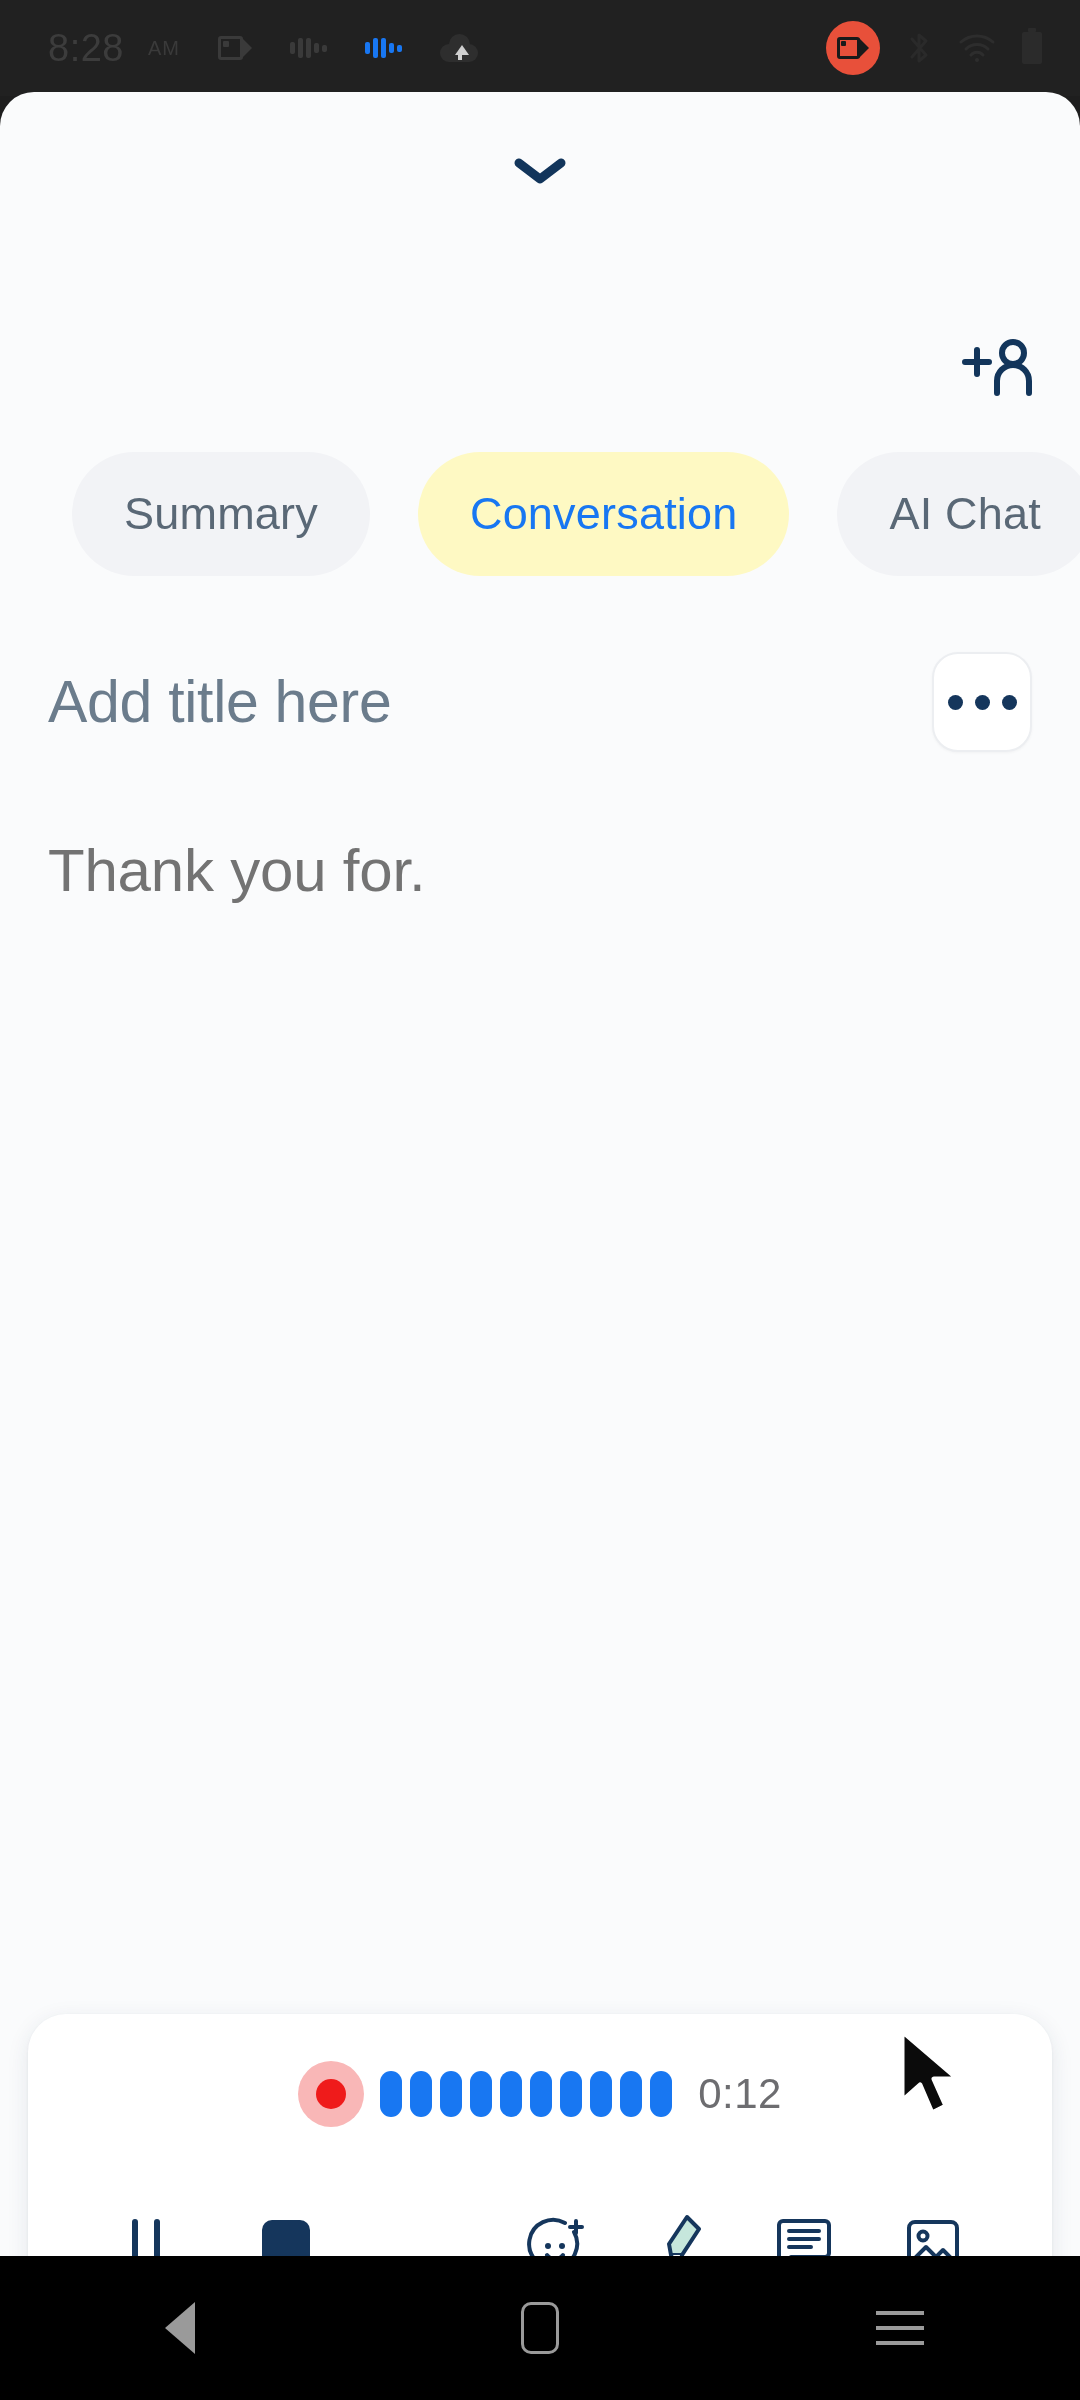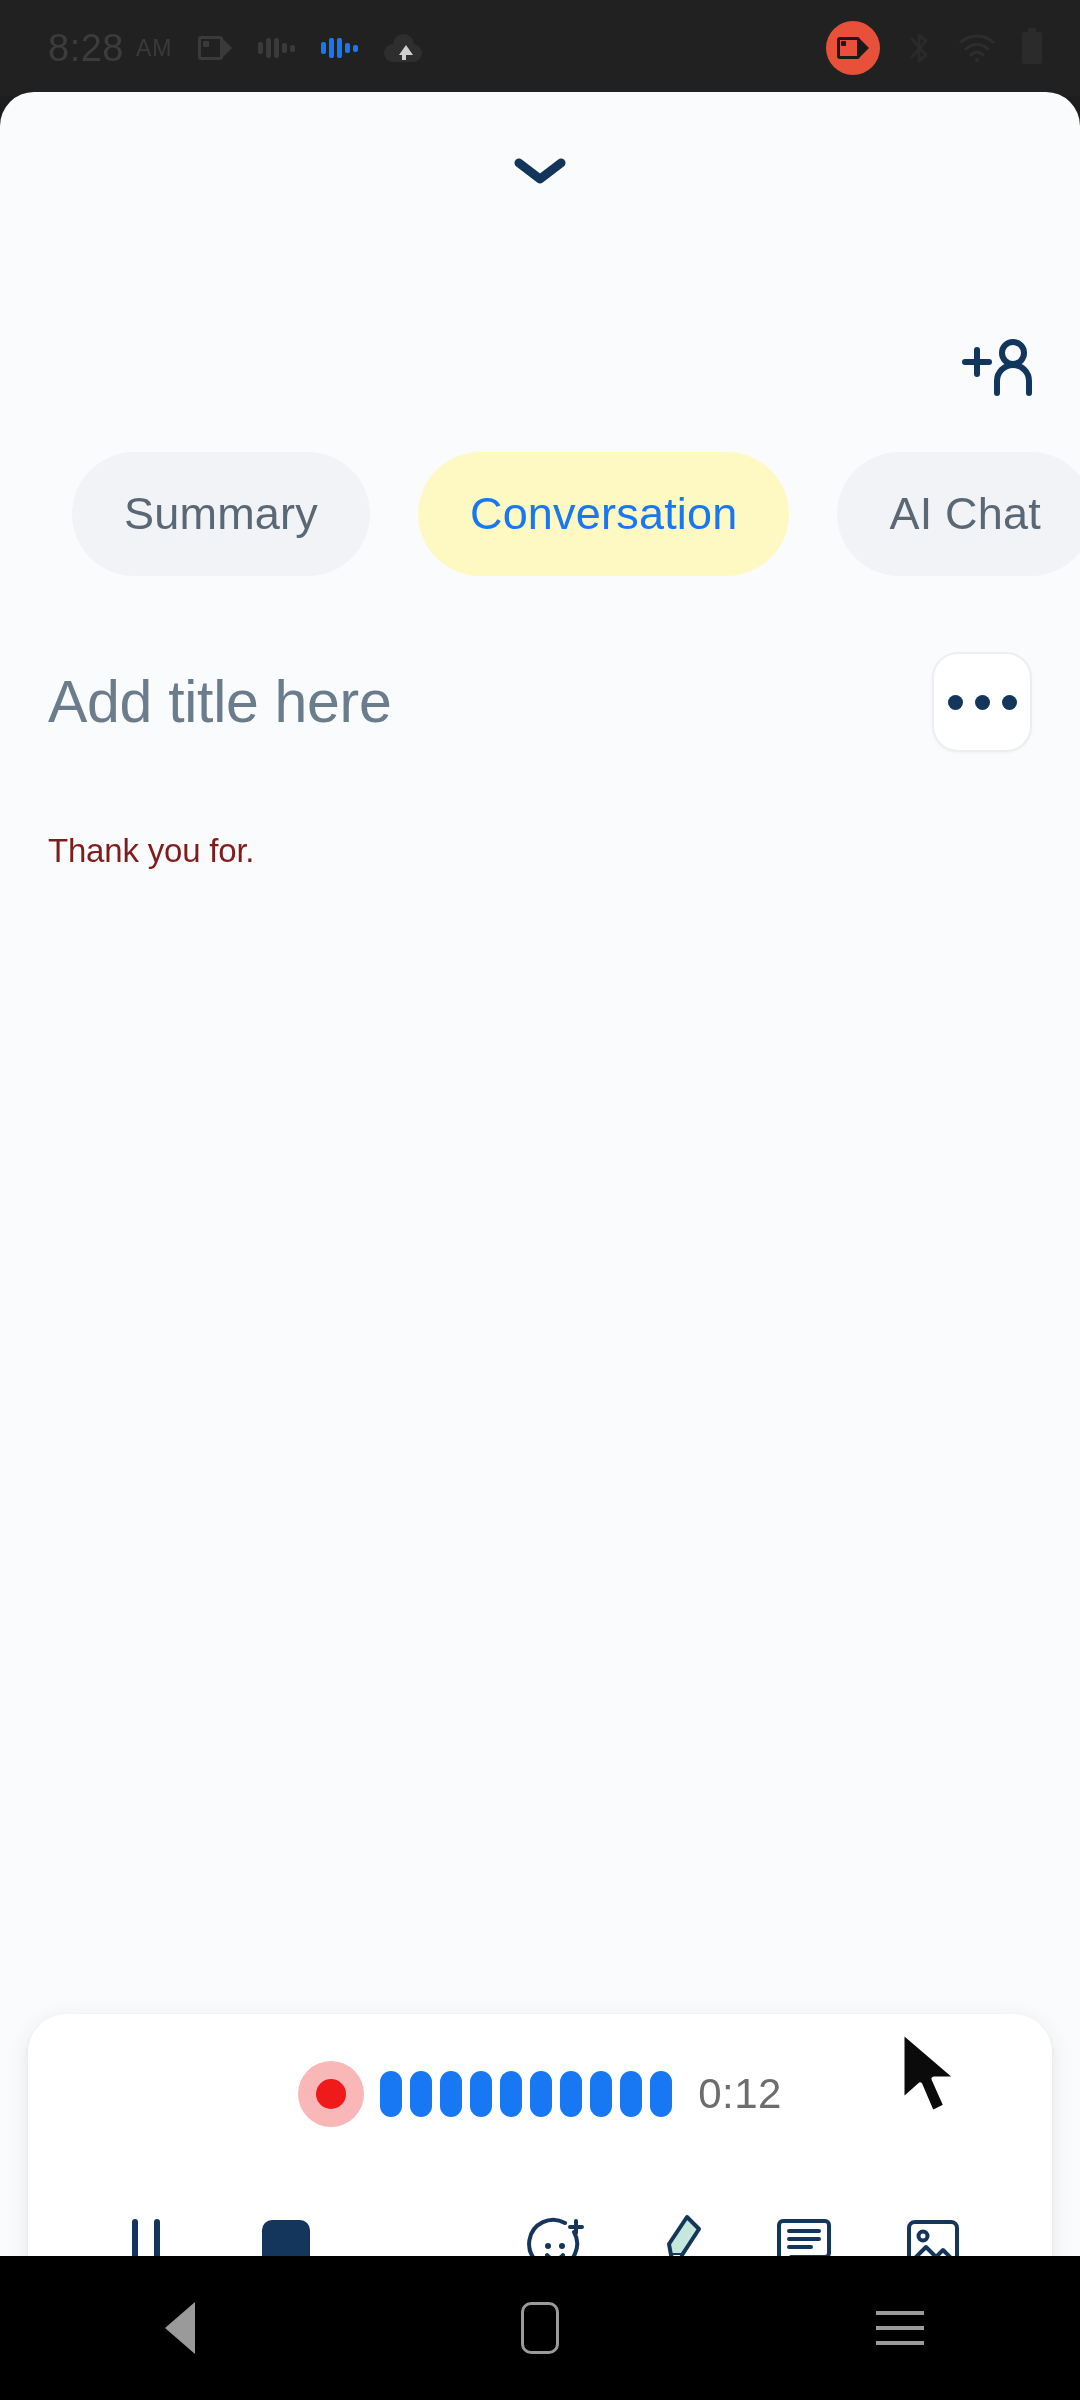--- a/index.html
+++ b/index.html
@@ -18,26 +18,26 @@
   }
 
   
   .statusbar {
     position:absolute; top:0; left:0;
     width:1080px; height:96px;
     background:#212121;
     display:flex; align-items:center;
     padding:0 38px 0 48px;
   }
-  .sb-left { display:flex; align-items:center; gap:26px; flex:1; }
+  .sb-left { display:flex; align-items:center; gap:38px; flex:1; }
   .sb-time {
     color:#3c3c3c; font-size:38px; font-weight:400;
     letter-spacing:0.5px; line-height:1;
   }
-  .sb-ampm { color:#3a3a3a; font-size:23px; font-weight:400; margin-left:-14px; letter-spacing:1px;text-align:center; }
+  .sb-ampm { color:#3a3a3a; font-size:20px; font-weight:400; margin-left:-14px; letter-spacing:1px;text-align:center; }
   .sb-right { display:flex; align-items:center; gap:26px; }
 
   .icon-screenrec {
     width:34px; height:30px; position:relative;
   }
   .icon-screenrec .body {
     position:absolute; left:0; top:3px; width:25px; height:24px;
     border:3px solid #3a3a3a; border-radius:3px;
   }
   .icon-screenrec .dot {
@@ -190,22 +190,22 @@
   }
   .moreBtn i {
     width:15px; height:15px; border-radius:50%;
     background:#15365c; display:block;
   }
 
   
   .transcript {
     position:absolute; top:735px; left:48px;
     width:950px;
-    font-size:33px;
-    color:#7f1d1d;
+    font-size:60px;
+    color:#737373;
     line-height:1.45;
     letter-spacing:-0.2px;
   }
 
   
   .recpanel {
     position:absolute; left:28px; top:1922px;
     width:1024px; height:300px;
     background:#ffffff;
     border-radius:38px;

